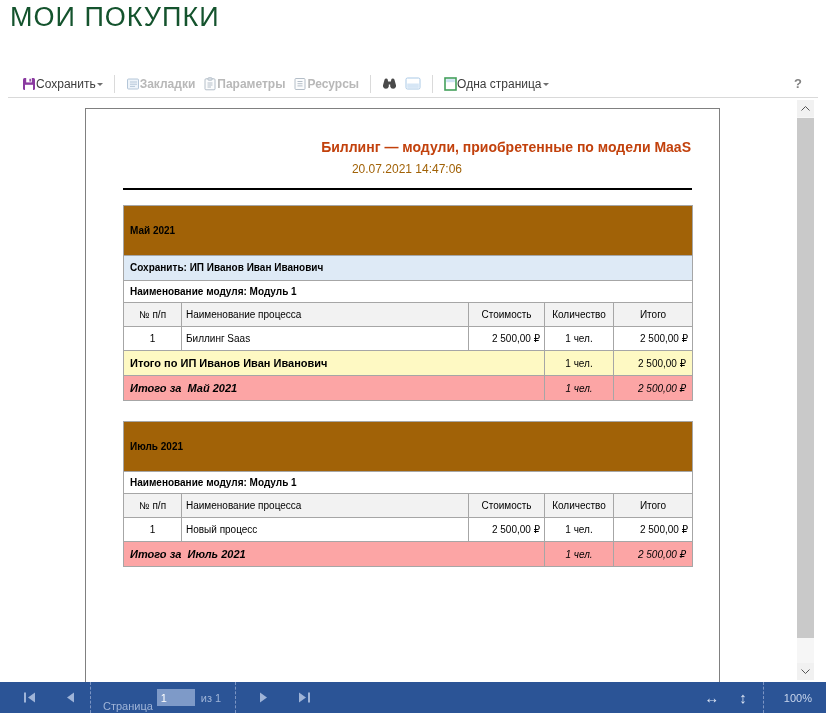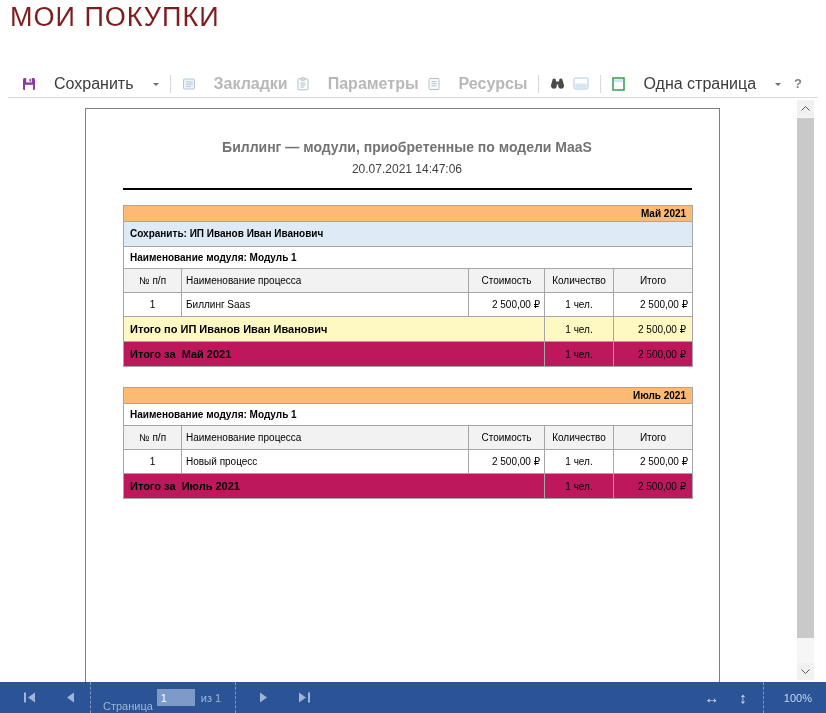--- a/index.html
+++ b/index.html
@@ -2,57 +2,57 @@
 <html><head>
 <meta charset="utf-8">
 <style>
   * { box-sizing: border-box; margin: 0; padding: 0; }
   html,body { width:826px; height:713px; }
   body { font-family: "Liberation Sans", "DejaVu Sans", sans-serif; background:#fff; overflow:hidden; }
   .app { position:relative; width:826px; height:713px; background:#fff; overflow:hidden; }
 
   
   .page-title { position:absolute; top:2px; left:10px; font-size:27px; font-weight:400;
-                color:#7f1d1d; letter-spacing:1px; }
+                color:#14532d; letter-spacing:1px; }
 
   
   .toolbar { position:absolute; top:70px; left:0; right:0; height:27px;
              display:flex; align-items:center; padding:0 0 0 18px; }
   .toolbar-rule { position:absolute; top:97px; left:8px; right:8px; border-top:1px solid #d9d9d9; }
-  .tb-btn { display:flex; align-items:center; gap:18px; font-size:16px; color:#3c3c3c;
+  .tb-btn { display:flex; align-items:center; gap:0; font-size:12px; color:#3c3c3c;
             padding:3px 4px; cursor:default; white-space:nowrap; }
   .tb-btn.disabled { color:#b8b8b8;font-weight:bold; }
   .caret { width:0; height:0; border:3.5px solid transparent; border-top-color:#6f6f6f;
            margin-top:4px; margin-left:1px; }
   .tb-sep { width:1px; height:18px; background:#dadada; margin:0 7px; }
   .tb-icon { display:inline-flex; align-items:center; }
   .help-q { position:absolute; right:24px; top:6px; color:#828282; font-size:13px; font-weight:bold; }
 
   
   .preview { position:absolute; top:98px; left:0; right:0; bottom:31px; overflow:hidden; background:#fff; }
   .sheet { position:absolute; top:10px; left:85px; width:635px; height:660px;
            border:1px solid #808080; background:#fff; }
   .sheet-inner { padding:30px 28px 0 37px; }
-  .report-title { text-align:center; font-weight:bold; font-size:14px; color:#737373; }
-  .report-date { text-align:center; font-size:12px; color:#404040; margin-top:7px; }
+  .report-title { text-align:right; font-weight:bold; font-size:14px; color:#c2410c; }
+  .report-date { text-align:center; font-size:12px; color:#a16207; margin-top:7px; }
   .rule { height:2px; background:#000; width:569px; margin-top:12px; }
 
   
   table.report { border-collapse:collapse; width:569px; margin-top:15px; table-layout:fixed; }
   table.report + table.report { margin-top:20px; }
   table.report td { border:1px solid #a6a6a6; color:#000; font-size:10px; vertical-align:middle; }
-  .row-period td  { background:#fdba74; font-weight:bold; font-size:11px; padding:2px 6px; white-space:pre-wrap;text-align:right; }
+  .row-period td  { background:#a16207; font-weight:bold; font-size:11px; padding:19px 6px; white-space:pre-wrap; }
   .row-customer td{ background:#DEEAF6; font-weight:bold; font-size:11px; padding:5px 6px; line-height:14px; }
   .row-module td  { background:#fff;    font-weight:bold; font-size:11px; padding:5px 6px; }
   .row-head td    { background:#F2F2F2; padding:6px 4px; }
   .row-data td    { background:#fff; padding:6px 4px; }
   .row-total td   { padding:5px 6px; }
   .row-total .lbl { font-weight:bold; font-size:11px; line-height:14px; white-space:pre-wrap; }
   .row-total.blue td  { background:#fef9c3; }
-  .row-total.peach td { background:#be185d; }
+  .row-total.peach td { background:#fca5a5;font-style:italic; }
   td.c { text-align:center; } td.l { text-align:left; } td.r { text-align:right; }
 
   
   .vscroll { position:absolute; top:100px; right:12px; width:17px; bottom:33px; background:#f6f6f6; }
   .vs-btn { position:absolute; left:0; right:0; height:17px; background:#f1f1f1;
             display:flex; align-items:center; justify-content:center; }
   .vs-btn.up { top:0; } .vs-btn.down { bottom:0; }
   .vs-thumb { position:absolute; left:0; right:0; top:18px; height:520px; background:#c9c9c9; }
 
   

